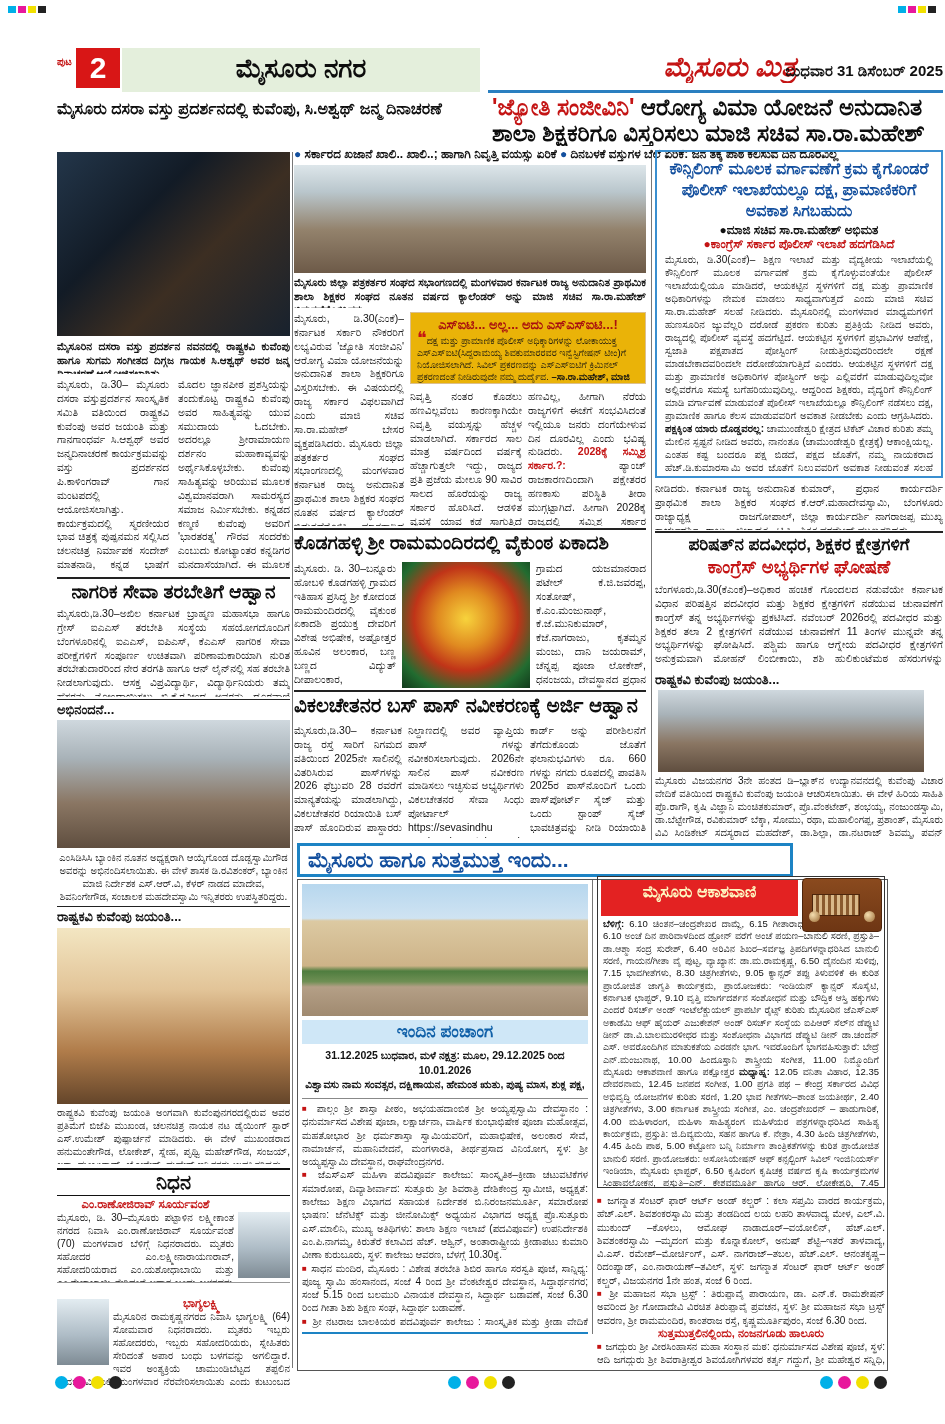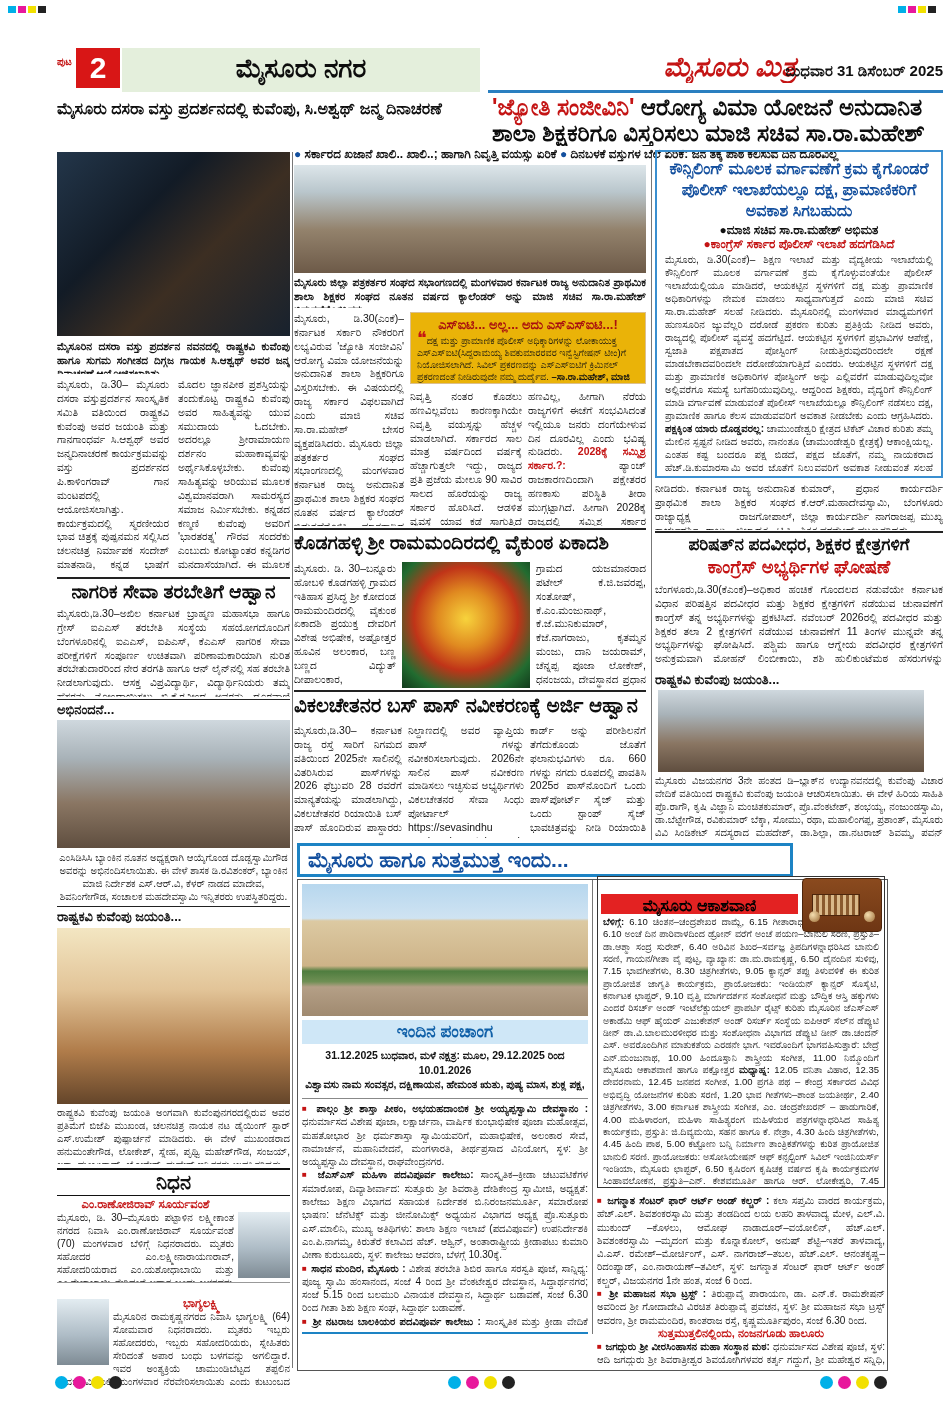--- a/index.html
+++ b/index.html
@@ -26,21 +26,21 @@
   .ph-crowd{background:linear-gradient(180deg,#cfd8de 0%,#a8b2b8 30%,#8a7663 65%,#5f4e3f 100%)}
   .ph-statue{background:linear-gradient(180deg,#f3e6c2 0%,#e2c498 35%,#b07c4a 70%,#64452a 100%)}
   .ph-deity{background:radial-gradient(circle at 50% 45%,#f7d33c 0%,#e08a20 30%,#c03418 55%,#226c30 80%,#123a1c 100%)}
   .ph-palace{background:linear-gradient(180deg,#b7d7ee 0%,#cfe3f2 26%,#dcc9a2 28%,#cdb388 62%,#4f7d3f 66%,#6f8f54 74%,#b49f86 78%,#a08a70 100%)}
   .ph-portrait{background:linear-gradient(180deg,#e3ecf1 0%,#aebcc6 55%,#7e8b94 100%)}
   .ph-radio{background:linear-gradient(180deg,#8a4a1e 0%,#6e3614 100%);border:1px solid #4c250c;border-radius:4px}
   .grille{position:absolute;left:12%;top:28%;width:58%;height:40%;background:repeating-linear-gradient(90deg,#d9b98a 0 3px,#8a5a2e 3px 6px);border:1px solid #4c250c}
   .knob{position:absolute;width:11px;height:11px;border-radius:50%;background:radial-gradient(circle at 35% 35%,#f5deb0,#9a6a34)}
   .headline{font-weight:bold;color:#0d0d0d}
   .evt{font-size:10px;line-height:1.33;text-align:justify}
-  .evt .lead{font-weight:bold}
+  .evt .lead{font-weight:normal}
   .evt .sq{color:#c41414;font-size:8px;vertical-align:1px}
   .qbox{background:#eab308;border:1px solid #dcc08e;padding:4px 6px}
 </style>
 </head>
 <body>
 
 <div id="page">
 
   <div class="abs reg" style="left:8px;top:6px">
       <div class="c-c"></div>
@@ -168,21 +168,21 @@
   <div class="abs hid" style="left:302px;top:1102px;width:286px;height:228px">
     <div class="evt"><span class="sq">■</span> <span class="lead">ಪಾಲ್ಗಂ ಶ್ರೀ ಶಾಸ್ತಾ ಪೀಠಂ, ಅಭಯಹದಾಂಬಿಕ ಶ್ರೀ ಅಯ್ಯಪ್ಪಸ್ವಾಮಿ ದೇವಸ್ಥಾನಂ :</span> <span>ಧನುರ್ಮಾಸದ ವಿಶೇಷ ಪೂಜಾ, ಲಕ್ಷಾರ್ಚನಾ, ವಾರ್ಷಿಕ ಕುಂಭಾಭಿಷೇಕ ಪೂಜಾ ಮಹೋತ್ಸವ, ಮಹತೋಭಾರ ಶ್ರೀ ಧರ್ಮಶಾಸ್ತಾ ಸ್ವಾಮಿಯವರಿಗೆ, ಮಹಾಭಿಷೇಕ, ಅಲಂಕಾರ ಸೇವೆ, ನಾಮಾರ್ಚನೆ, ಮಹಾನಿವೇದನೆ, ಮಂಗಳಾರತಿ, ತೀರ್ಥಪ್ರಸಾದ ವಿನಿಯೋಗ, ಸ್ಥಳ: ಶ್ರೀ ಅಯ್ಯಪ್ಪಸ್ವಾಮಿ ದೇವಸ್ಥಾನ, ರಾಘವೇಂದ್ರನಗರ.</span></div>
     <div class="evt"><span class="sq">■</span> <span class="lead">ಜೆಎಸ್ಎಸ್ ಮಹಿಳಾ ಪದವಿಪೂರ್ವ ಕಾಲೇಜು:</span> <span>ಸಾಂಸ್ಕೃತಿಕ–ಕ್ರೀಡಾ ಚಟುವಟಿಕೆಗಳ ಸಮಾರೋಪ, ದಿವ್ಯಾಶೀರ್ವಾದ: ಸುತ್ತೂರು ಶ್ರೀ ಶಿವರಾತ್ರಿ ದೇಶಿಕೇಂದ್ರ ಸ್ವಾಮೀಜಿ, ಅಧ್ಯಕ್ಷತೆ: ಕಾಲೇಜು ಶಿಕ್ಷಣ ವಿಭಾಗದ ಸಹಾಯಕ ನಿರ್ದೇಶಕ ಬಿ.ನಿರಂಜನಮೂರ್ತಿ, ಸಮಾರೋಪ ಭಾಷಣ: ಜೆನೆಟಿಕ್ಸ್ ಮತ್ತು ಜೀನೋಮಿಕ್ಸ್ ಅಧ್ಯಯನ ವಿಭಾಗದ ಅಧ್ಯಕ್ಷ ಪ್ರೊ.ಸುತ್ತೂರು ಎಸ್.ಮಾಲಿನಿ, ಮುಖ್ಯ ಅತಿಥಿಗಳು: ಶಾಲಾ ಶಿಕ್ಷಣ ಇಲಾಖೆ (ಪದವಿಪೂರ್ವ) ಉಪನಿರ್ದೇಶಕಿ ಎಂ.ಪಿ.ನಾಗಮ್ಮ, ಕಿರುತೆರೆ ಕಲಾವಿದ ಹೆಚ್. ಆಶ್ವಿನ್, ಅಂತಾರಾಷ್ಟ್ರೀಯ ಕ್ರೀಡಾಪಟು ಕುಮಾರಿ ವೀಣಾ ಕುರುಬೂರು, ಸ್ಥಳ: ಕಾಲೇಜು ಆವರಣ, ಬೆಳಗ್ಗೆ 10.30ಕ್ಕೆ.</span></div>
     <div class="evt"><span class="sq">■</span> <span class="lead">ಸಾಧನ ಮಂದಿರ, ಮೈಸೂರು :</span> <span>ವಿಶೇಷ ತರಬೇತಿ ಶಿಬಿರ ಹಾಗೂ ಸರಸ್ವತಿ ಪೂಜೆ, ಸಾನ್ನಿಧ್ಯ: ಪೂಜ್ಯ ಸ್ವಾಮಿ ಹಂಸಾನಂದ, ಸಂಜೆ 4 ರಿಂದ ಶ್ರೀ ವೆಂಕಟೇಶ್ವರ ದೇವಸ್ಥಾನ, ಸಿದ್ದಾರ್ಥನಗರ; ಸಂಜೆ 5.15 ರಿಂದ ಬಲಮುರಿ ವಿನಾಯಕ ದೇವಸ್ಥಾನ, ಸಿದ್ದಾರ್ಥ ಬಡಾವಣೆ, ಸಂಜೆ 6.30 ರಿಂದ ಗೀತಾ ಶಿಶು ಶಿಕ್ಷಣ ಸಂಘ, ಸಿದ್ದಾರ್ಥ ಬಡಾವಣೆ.</span></div>
     <div class="evt"><span class="sq">■</span> <span class="lead">ಶ್ರೀ ನಟರಾಜ ಬಾಲಕಿಯರ ಪದವಿಪೂರ್ವ ಕಾಲೇಜು :</span> <span>ಸಾಂಸ್ಕೃತಿಕ ಮತ್ತು ಕ್ರೀಡಾ ವೇದಿಕೆ ಸಮಾರೋಪ ಸಮಾರಂಭ, ಸಾನ್ನಿಧ್ಯ: ಶ್ರೀ ನಟರಾಜ ಪ್ರತಿಷ್ಠಾನ ಅಧ್ಯಕ್ಷ ಶ್ರೀ ಚಿದಾನಂದ ಸ್ವಾಮೀಜಿ, ಸಮಾರೋಪ ಭಾಷಣ : ಶಾಸಕ ಟಿ.ಎಸ್. ಶ್ರೀವತ್ಸ, ಮುಖ್ಯ ಅತಿಥಿಗಳು : ಶಾಲಾ ಶಿಕ್ಷಣ ಇಲಾಖೆ (ಪದವಿಪೂರ್ವ) ಉಪನಿರ್ದೇಶಕರಾದ ಶ್ರೀಮತಿ ಎಂ.ಪಿ. ನಾಗಮ್ಮ, ಡಾ.ಟಿ.ಸಿ. ಪೂರ್ಣಿಮಾ, ಪ್ರಿನ್ಸಿಪಾಲ್ ಶ್ರೀಮತಿ ವಿ.ಡಿ. ಸುನೀತಾ ರಾಣೆ, ಅಧ್ಯಕ್ಷತೆ : ಶ್ರೀ ನಟರಾಜ ಪ್ರತಿಷ್ಠಾನ ವಿಶೇಷಾಧಿಕಾರಿ ಪೆನ್ಸಿ, ಎಸ್. ಶಿವರಾಜಪ್ಪ, ಸ್ಥಳ: ಶ್ರೀ ನಟರಾಜ ಕಾಲೇಜು ಆವರಣ, ಸಂಜೆ 4ಕ್ಕೆ</span></div>
 
   </div>
   <div class="abs" style="left:302px;top:1332px;width:286px;height:2px;background:#1d83c4"></div>
 
   <div class="abs hid" style="left:597px;top:876px;width:288px;height:312px;border:1.5px solid #333">
-    <div class="ctr b" style="background:#e32222;color:#000000;font-size:16px;height:20px;line-height:24px;margin:17px 86px 2px 3px">ಮೈಸೂರು ಆಕಾಶವಾಣಿ</div>
+    <div class="ctr b" style="background:#e32222;color:#fef9c3;font-size:16px;height:36px;line-height:24px;margin:3px 86px 2px 3px">ಮೈಸೂರು ಆಕಾಶವಾಣಿ</div>
     <div class="just hid" style="font-size:9.5px;line-height:1.3;padding:0 5px;height:278px">
       <span class="b">ಬೆಳಿಗ್ಗೆ:</span><span> 6.10 ಚಿಂತನ–ಚಂದ್ರಶೇಖರ ದಾಮ್ಲೆ, 6.15 ಗೀತಾರಾಧನ, 6.35 ಮತ್ತು ಸಂಜೆ 6.10 ಅಂಚೆ ದಿನ ಪಾರಿವಾಳದಿಂದ ಡ್ರೋನ್ ವರೆಗೆ ಅಂಚೆ ಪಯಣ–ಬಾನುಲಿ ಸರಣಿ, ಪ್ರಸ್ತುತಿ–ಡಾ.ಆಶ್ಮಾ ಸಂದ್ರ ಸುರೇಶ್, 6.40 ಅರಿವಿನ ಶಿಖರ–ಸರ್ವಜ್ಞ ತ್ರಿಪದಿಗಳನ್ನಾಧರಿಸಿದ ಬಾನುಲಿ ಸರಣಿ, ಗಾಯನ/ಗೀತಾ ವೈ ಪುಟ್ಟ, ವ್ಯಾಖ್ಯಾನ: ಡಾ.ಮ.ರಾಮಕೃಷ್ಣ, 6.50 ದೈನಂದಿನ ಸುಳಿವು, 7.15 ಭಾವಗೀತೆಗಳು, 8.30 ಚಿತ್ರಗೀತೆಗಳು, 9.05 ಕ್ಯಾನ್ಸರ್ ತಪ್ಪು ತಿಳುವಳಿಕೆ ಈ ಕುರಿತ ಪ್ರಾಯೋಜಿತ ಜಾಗೃತಿ ಕಾರ್ಯಕ್ರಮ, ಪ್ರಾಯೋಜಕರು: ಇಂಡಿಯನ್ ಕ್ಯಾನ್ಸರ್ ಸೊಸೈಟಿ, ಕರ್ನಾಟಕ ಛಾಪ್ಟರ್, 9.10 ವೃತ್ತಿ ಮಾರ್ಗದರ್ಶನ ಸಂಶೋಧನೆ ಮತ್ತು ಬೌದ್ಧಿಕ ಆಸ್ತಿ ಹಕ್ಕುಗಳು ಎಂದರೆ ರಿಸರ್ಚ್ ಅಂಡ್ ಇಂಟೆಲೆಕ್ಚುಯಲ್ ಪ್ರಾಪರ್ಟಿ ರೈಟ್ಸ್ ಕುರಿತು ಮೈಸೂರಿನ ಜೆಎಸ್‌ಎಸ್ ಅಕಾಡೆಮಿ ಆಫ್ ಹೈಯರ್ ಎಜುಕೇಶನ್ ಅಂಡ್ ರಿಸರ್ಚ್ ಸಂಸ್ಥೆಯ ಐಪಿಆರ್ ಸೆಲ್‌ನ ಡೆಪ್ಯುಟಿ ಡೀನ್ ಡಾ.ವಿ.ಬಾಲಮುರಳೀಧರ ಮತ್ತು ಸಂಶೋಧನಾ ವಿಭಾಗದ ಡೆಪ್ಯುಟಿ ಡೀನ್ ಡಾ.ಚಂದನ್ ಎಸ್. ಅವರೊಂದಿಗಿನ ಮಾತುಕತೆಯ ಎರಡನೇ ಭಾಗ. ಇವರೊಂದಿಗೆ ಭಾಗವಹಿಸುತ್ತಾರೆ: ಬೇದ್ರೆ ಎನ್.ಮಂಜುನಾಥ, 10.00 ಹಿಂದೂಸ್ತಾನಿ ಶಾಸ್ತ್ರೀಯ ಸಂಗೀತ, 11.00 ನಿಮ್ಮೊಂದಿಗೆ ಮೈಸೂರು ಆಕಾಶವಾಣಿ ಹಾಗೂ ಪಕ್ಷೋತ್ತರ</span>
       <span class="b">ಮಧ್ಯಾಹ್ನ:</span><span> 12.05 ವನಿತಾ ವಿಹಾರ, 12.35 ದೇವರನಾಮ, 12.45 ಜನಪದ ಸಂಗೀತ, 1.00 ಪ್ರಗತಿ ಪಥ – ಕೇಂದ್ರ ಸರ್ಕಾರದ ವಿವಿಧ ಅಭಿವೃದ್ಧಿ ಯೋಜನೆಗಳ ಕುರಿತು ಸರಣಿ, 1.20 ಭಾವ ಗೀತೆಗಳು–ಶಾಂತ ಜಯತೀರ್ಥ, 2.40 ಚಿತ್ರಗೀತೆಗಳು, 3.00 ಕರ್ನಾಟಕ ಶಾಸ್ತ್ರೀಯ ಸಂಗೀತ, ಎಂ. ಚಂದ್ರಶೇಖರನ್ – ಹಾಡುಗಾರಿಕೆ, 4.00 ಮಹಿಳಾರಂಗ, ಮಹಿಳಾ ಸಾಹಿತ್ಯರಂಗ ಮಹಿಳೆಯರ ಪತ್ರಗಳನ್ನಾಧರಿಸಿದ ಸಾಹಿತ್ಯ ಕಾರ್ಯಕ್ರಮ, ಪ್ರಸ್ತುತಿ: ಜಿ.ದಿವ್ಯಮಯಿ, ಸಹನ ಹಾಗೂ ಕೆ. ನೇತ್ರಾ, 4.30 ಹಿಂದಿ ಚಿತ್ರಗೀತೆಗಳು, 4.45 ಹಿಂದಿ ಪಾಠ, 5.00 ಕಟ್ಟೋಣ ಬನ್ನಿ ನಿರ್ಮಾಣ ತಾಂತ್ರಿಕತೆಗಳನ್ನು ಕುರಿತ ಪ್ರಾಯೋಜಿತ ಬಾನುಲಿ ಸರಣಿ. ಪ್ರಾಯೋಜಕರು: ಅಸೋಸಿಯೇಷನ್ ಆಫ್ ಕನ್ಸಲ್ಟಿಂಗ್ ಸಿವಿಲ್ ಇಂಜಿನಿಯರ್ಸ್ ಇಂಡಿಯಾ, ಮೈಸೂರು ಛಾಪ್ಟರ್, 6.50 ಕೃಷಿರಂಗ ಕೃಷಿಚಕ್ರ ವರ್ಷದ ಕೃಷಿ ಕಾರ್ಯಕ್ರಮಗಳ ಸಿಂಹಾವಲೋಕನ, ಪ್ರಸ್ತುತಿ–ಎನ್. ಕೇಶವಮೂರ್ತಿ ಹಾಗೂ ಆರ್. ಲೋಕೇಶ್ವರಿ, 7.45 ನಕ್ಷತ್ರಯೋಗ–ಸಿರಿ ಸೆಳೆಯುವವರೊಂದಿಗೆ ಮಾತುಕತೆ, 8.00 ವಿಶೇಷ ಕಾರ್ಯಕ್ರಮ ಸರಣಿ ಆಕಾಶವಾಣಿ 90–ನೆನಪುಗಳ ಹೊತ್ತು, ಮೈಸೂರು ಆಕಾಶವಾಣಿ ತೊಂಬತ್ತು ನೆನಪುಗಳ ಹೊತ್ತು – ಮಾಲಿಕೆಯಲ್ಲಿ ಭಾಗವಹಿಸುತ್ತಾರೆ, ಮೈಸೂರು ವಿಶ್ವವಿದ್ಯಾಲಯದ ವಿಶ್ರಾಂತ ಕನ್ನಡ ಪ್ರಾಧ್ಯಾಪಕರು ಹಾಗೂ ಅಂತಾರಾಷ್ಟ್ರೀಯ ಪುರಾಣ ಪ್ರತಿಮೆ ಅನುವಾದಕರಾದ ಪ್ರೊ. ಹೆಚ್.ಎಸ್. ಹರಿಶಂಕರ್ ಅವರೊಂದಿಗೆ ಮಾತುಕತೆ ಇವರೊಂದಿಗೆ ಭಾಗವಹಿಸುತ್ತಾರೆ: ಬೇದ್ರೆ ಮಂಜುನಾಥ, 8.30 ಹಿಂದಿ ಚಿತ್ರಗೀತೆಗಳು, 9.30 ಕ್ರೀಡಾಲೋಕ, 10.00 ಆಕಾಶವಾಣಿ ಸಂಗೀತ ಸಮ್ಮೇಳನ್–2025, ವಿದುಷಿ ಡಾ. ಎನ್.ಜಿ. ನಂದಿನಿ – ಹಾಡುಗಾರಿಕೆ</span>
     </div>
   </div>
   <div class="abs ph-radio" style="left:802px;top:878px;width:80px;height:54px">
     <div class="grille"></div>
     <div class="knob" style="left:8%;top:62%"></div>
     <div class="knob" style="right:8%;top:62%"></div>
   </div>

